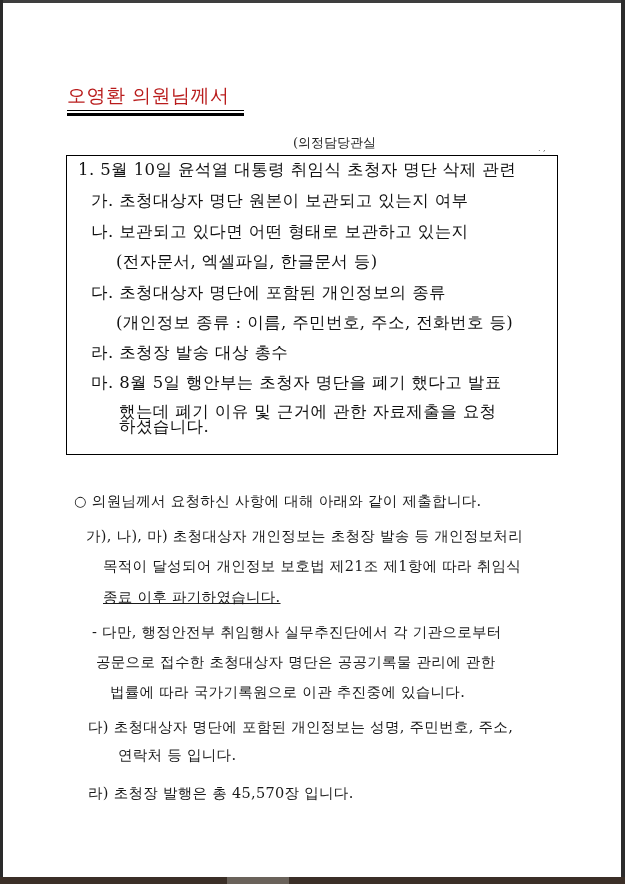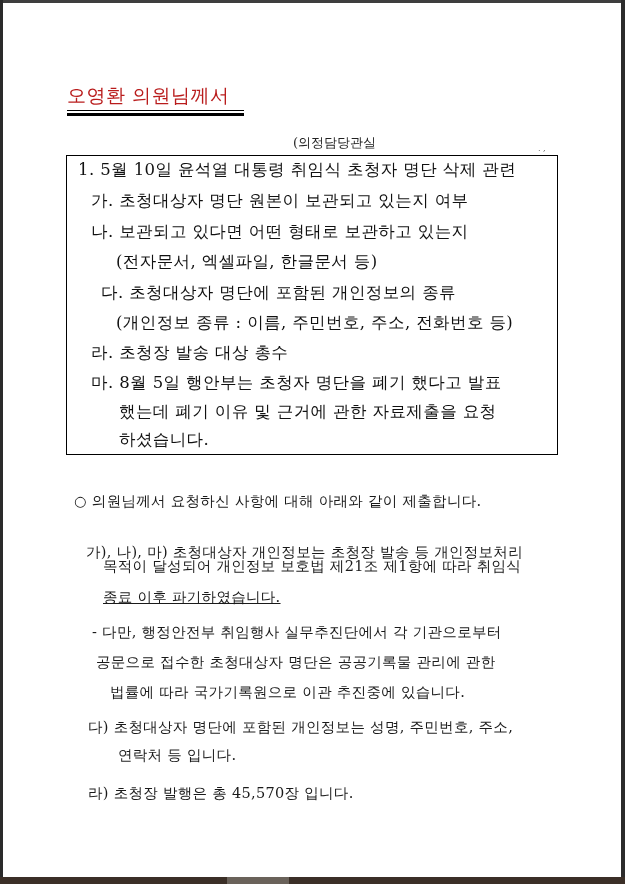--- a/index.html
+++ b/index.html
@@ -58,30 +58,30 @@
 
 <div class="dept">(의정담당관실</div>
 <div class="dept-marks">. ,</div>
 
 <div class="request-box"></div>
 
 <div class="line" style="left:78px; top:159px;">1. 5월 10일 윤석열 대통령 취임식 초청자 명단 삭제 관련</div>
 <div class="line" style="left:91px; top:190px;">가. 초청대상자 명단 원본이 보관되고 있는지 여부</div>
 <div class="line" style="left:91px; top:221px;">나. 보관되고 있다면 어떤 형태로 보관하고 있는지</div>
 <div class="line" style="left:116px; top:251px;">(전자문서, 엑셀파일, 한글문서 등)</div>
-<div class="line" style="left:101px; top:282px;">다. 초청대상자 명단에 포함된 개인정보의 종류</div>
+<div class="line" style="left:91px; top:282px;">다. 초청대상자 명단에 포함된 개인정보의 종류</div>
 <div class="line" style="left:116px; top:312px;">(개인정보 종류 : 이름, 주민번호, 주소, 전화번호 등)</div>
 <div class="line" style="left:91px; top:342px;">라. 초청장 발송 대상 총수</div>
 <div class="line" style="left:91px; top:372px;">마. 8월 5일 행안부는 초청자 명단을 폐기 했다고 발표</div>
 <div class="line" style="left:119px; top:401px;">했는데 폐기 이유 및 근거에 관한 자료제출을 요청</div>
-<div class="line" style="left:119px; top:429px;">하셨습니다.</div>
+<div class="line" style="left:119px; top:416px;">하셨습니다.</div>
 
 <div class="body-line" style="left:74px; top:492px;">○ 의원님께서 요청하신 사항에 대해 아래와 같이 제출합니다.</div>
 
-<div class="body-line" style="left:86px; top:527px;margin-top:16px;">가), 나), 마) 초청대상자 개인정보는 초청장 발송 등 개인정보처리</div>
+<div class="body-line" style="left:86px; top:527px;">가), 나), 마) 초청대상자 개인정보는 초청장 발송 등 개인정보처리</div>
 <div class="body-line" style="left:103px; top:557px;">목적이 달성되어 개인정보 보호법 제21조 제1항에 따라 취임식</div>
 <div class="body-line" style="left:103px; top:588px;text-decoration:underline;">종료 이후 파기하였습니다.</div>
 
 <div class="body-line" style="left:92px; top:623px;text-align:right;">- 다만, 행정안전부 취임행사 실무추진단에서 각 기관으로부터</div>
 <div class="body-line" style="left:96px; top:653px;">공문으로 접수한 초청대상자 명단은 공공기록물 관리에 관한</div>
 <div class="body-line" style="left:110px; top:683px;">법률에 따라 국가기록원으로 이관 추진중에 있습니다.</div>
 
 <div class="body-line" style="left:88px; top:718px;">다) 초청대상자 명단에 포함된 개인정보는 성명, 주민번호, 주소,</div>
 <div class="body-line" style="left:118px; top:746px;">연락처 등 입니다.</div>
 

